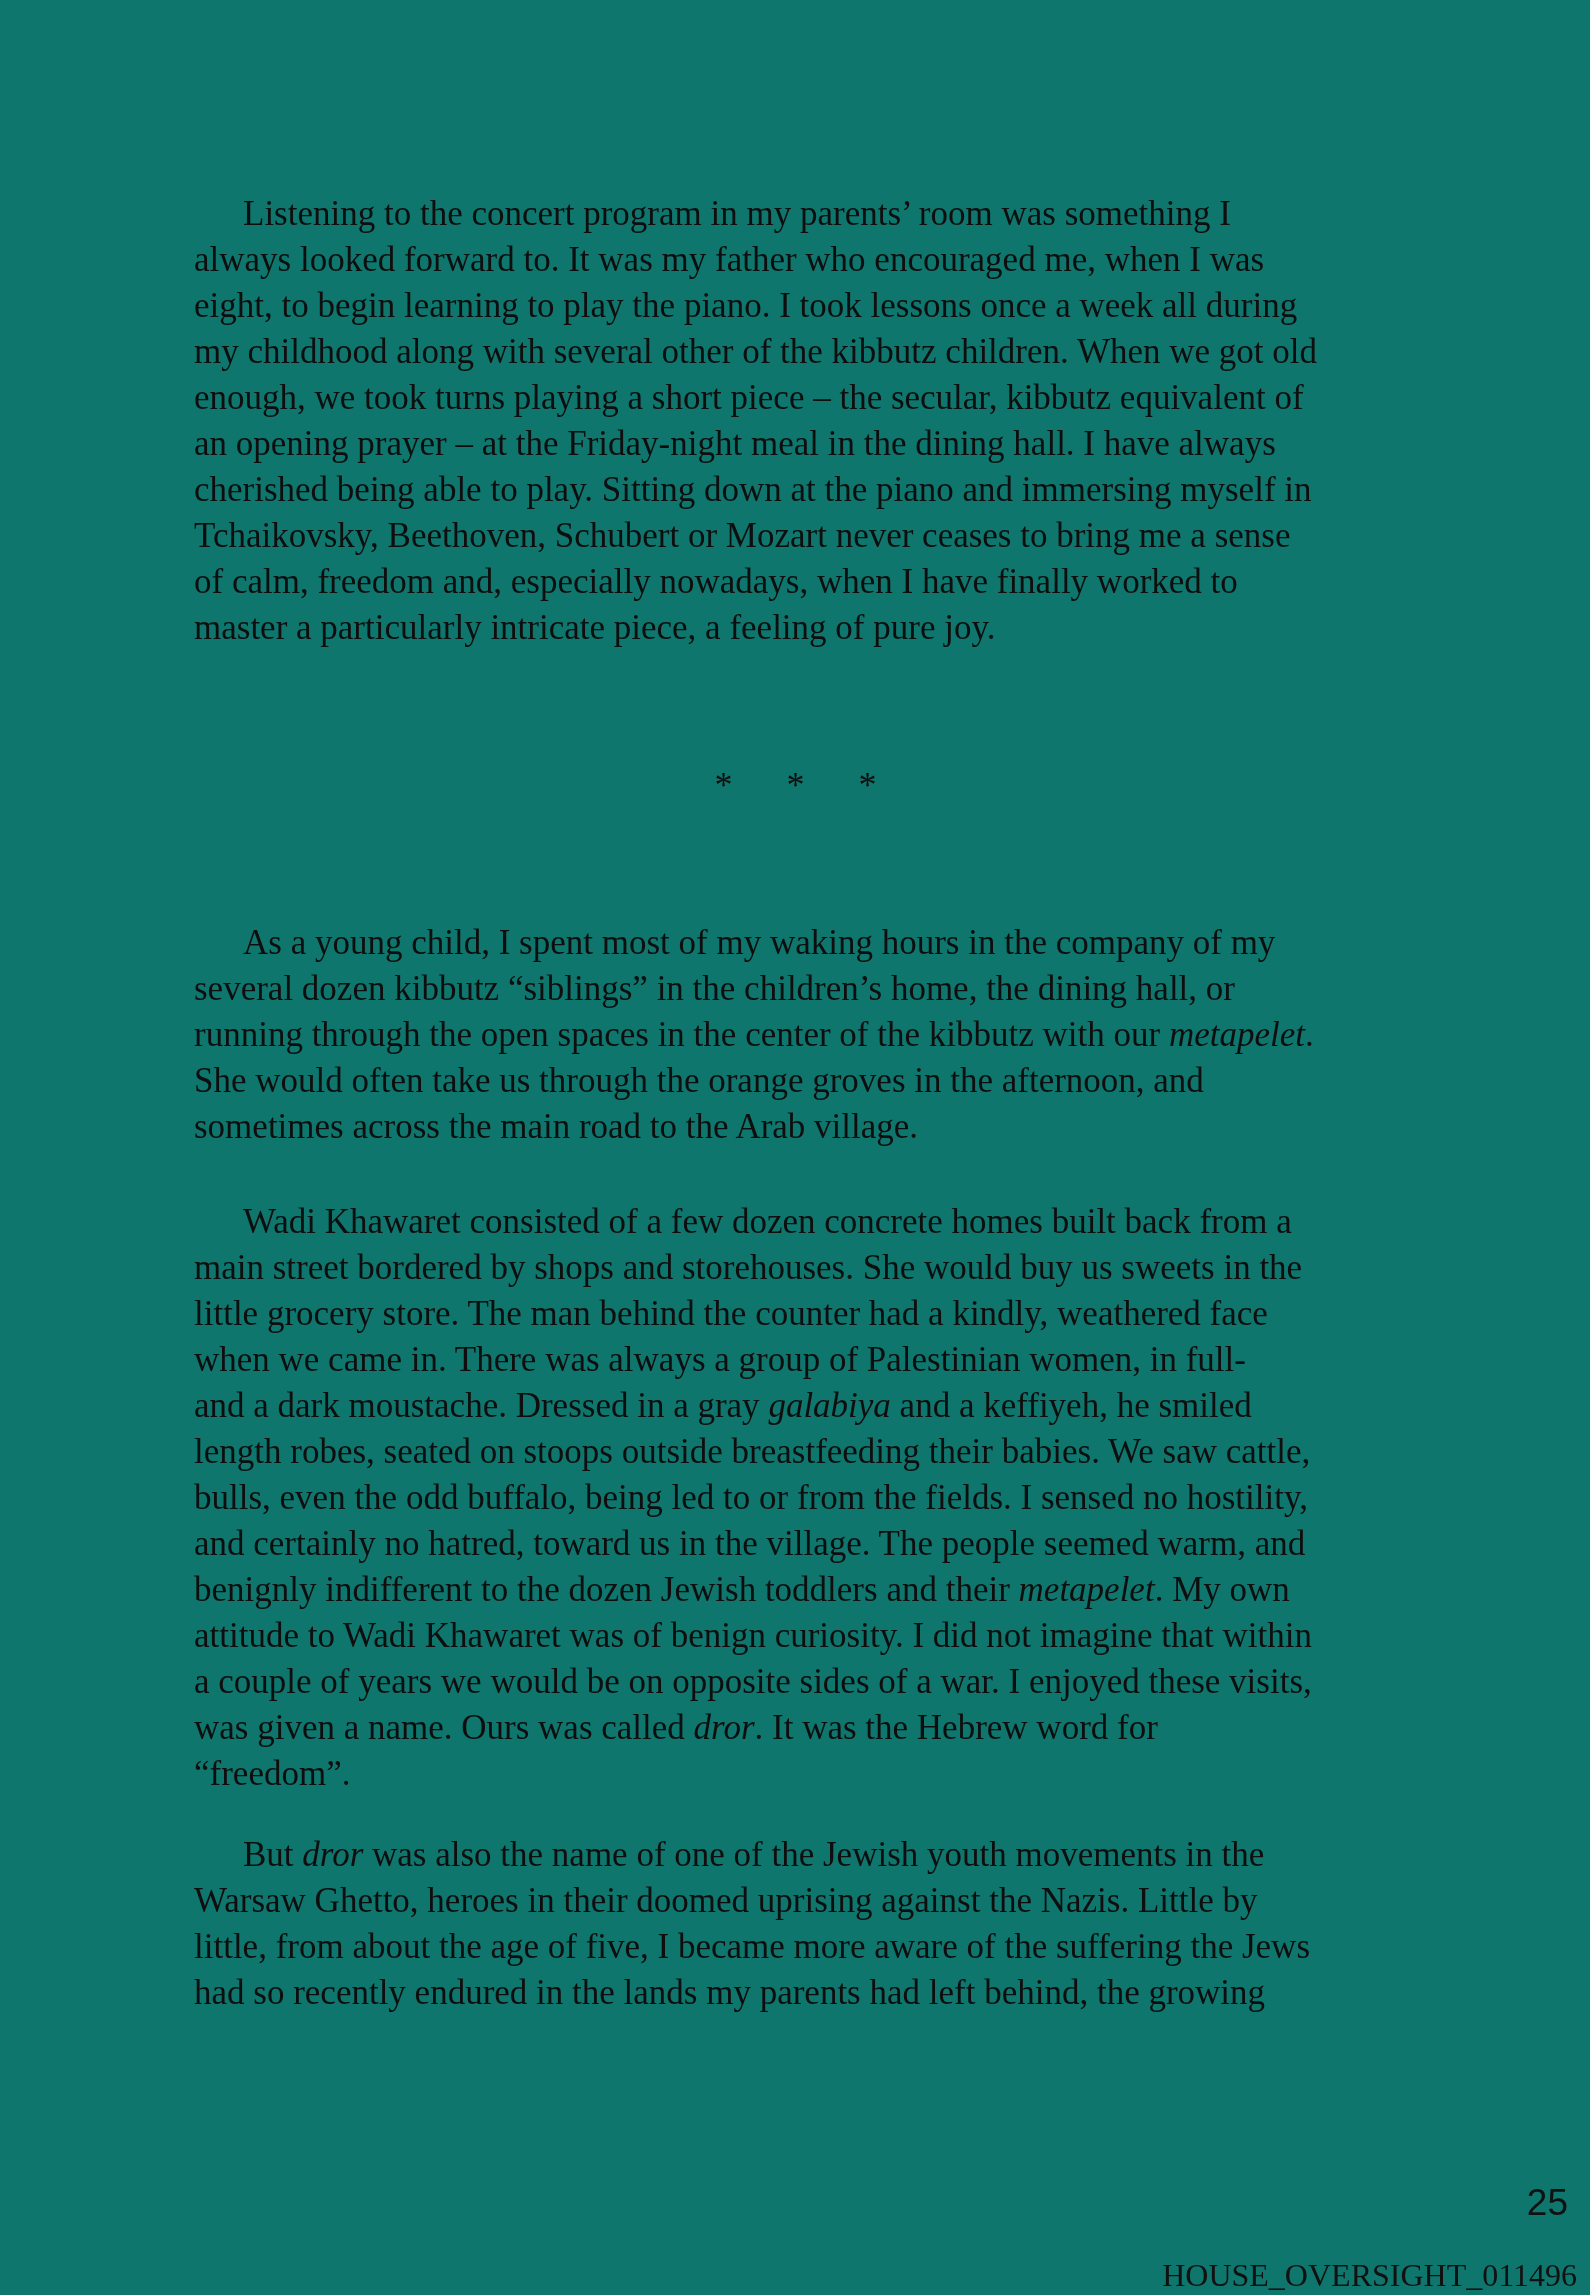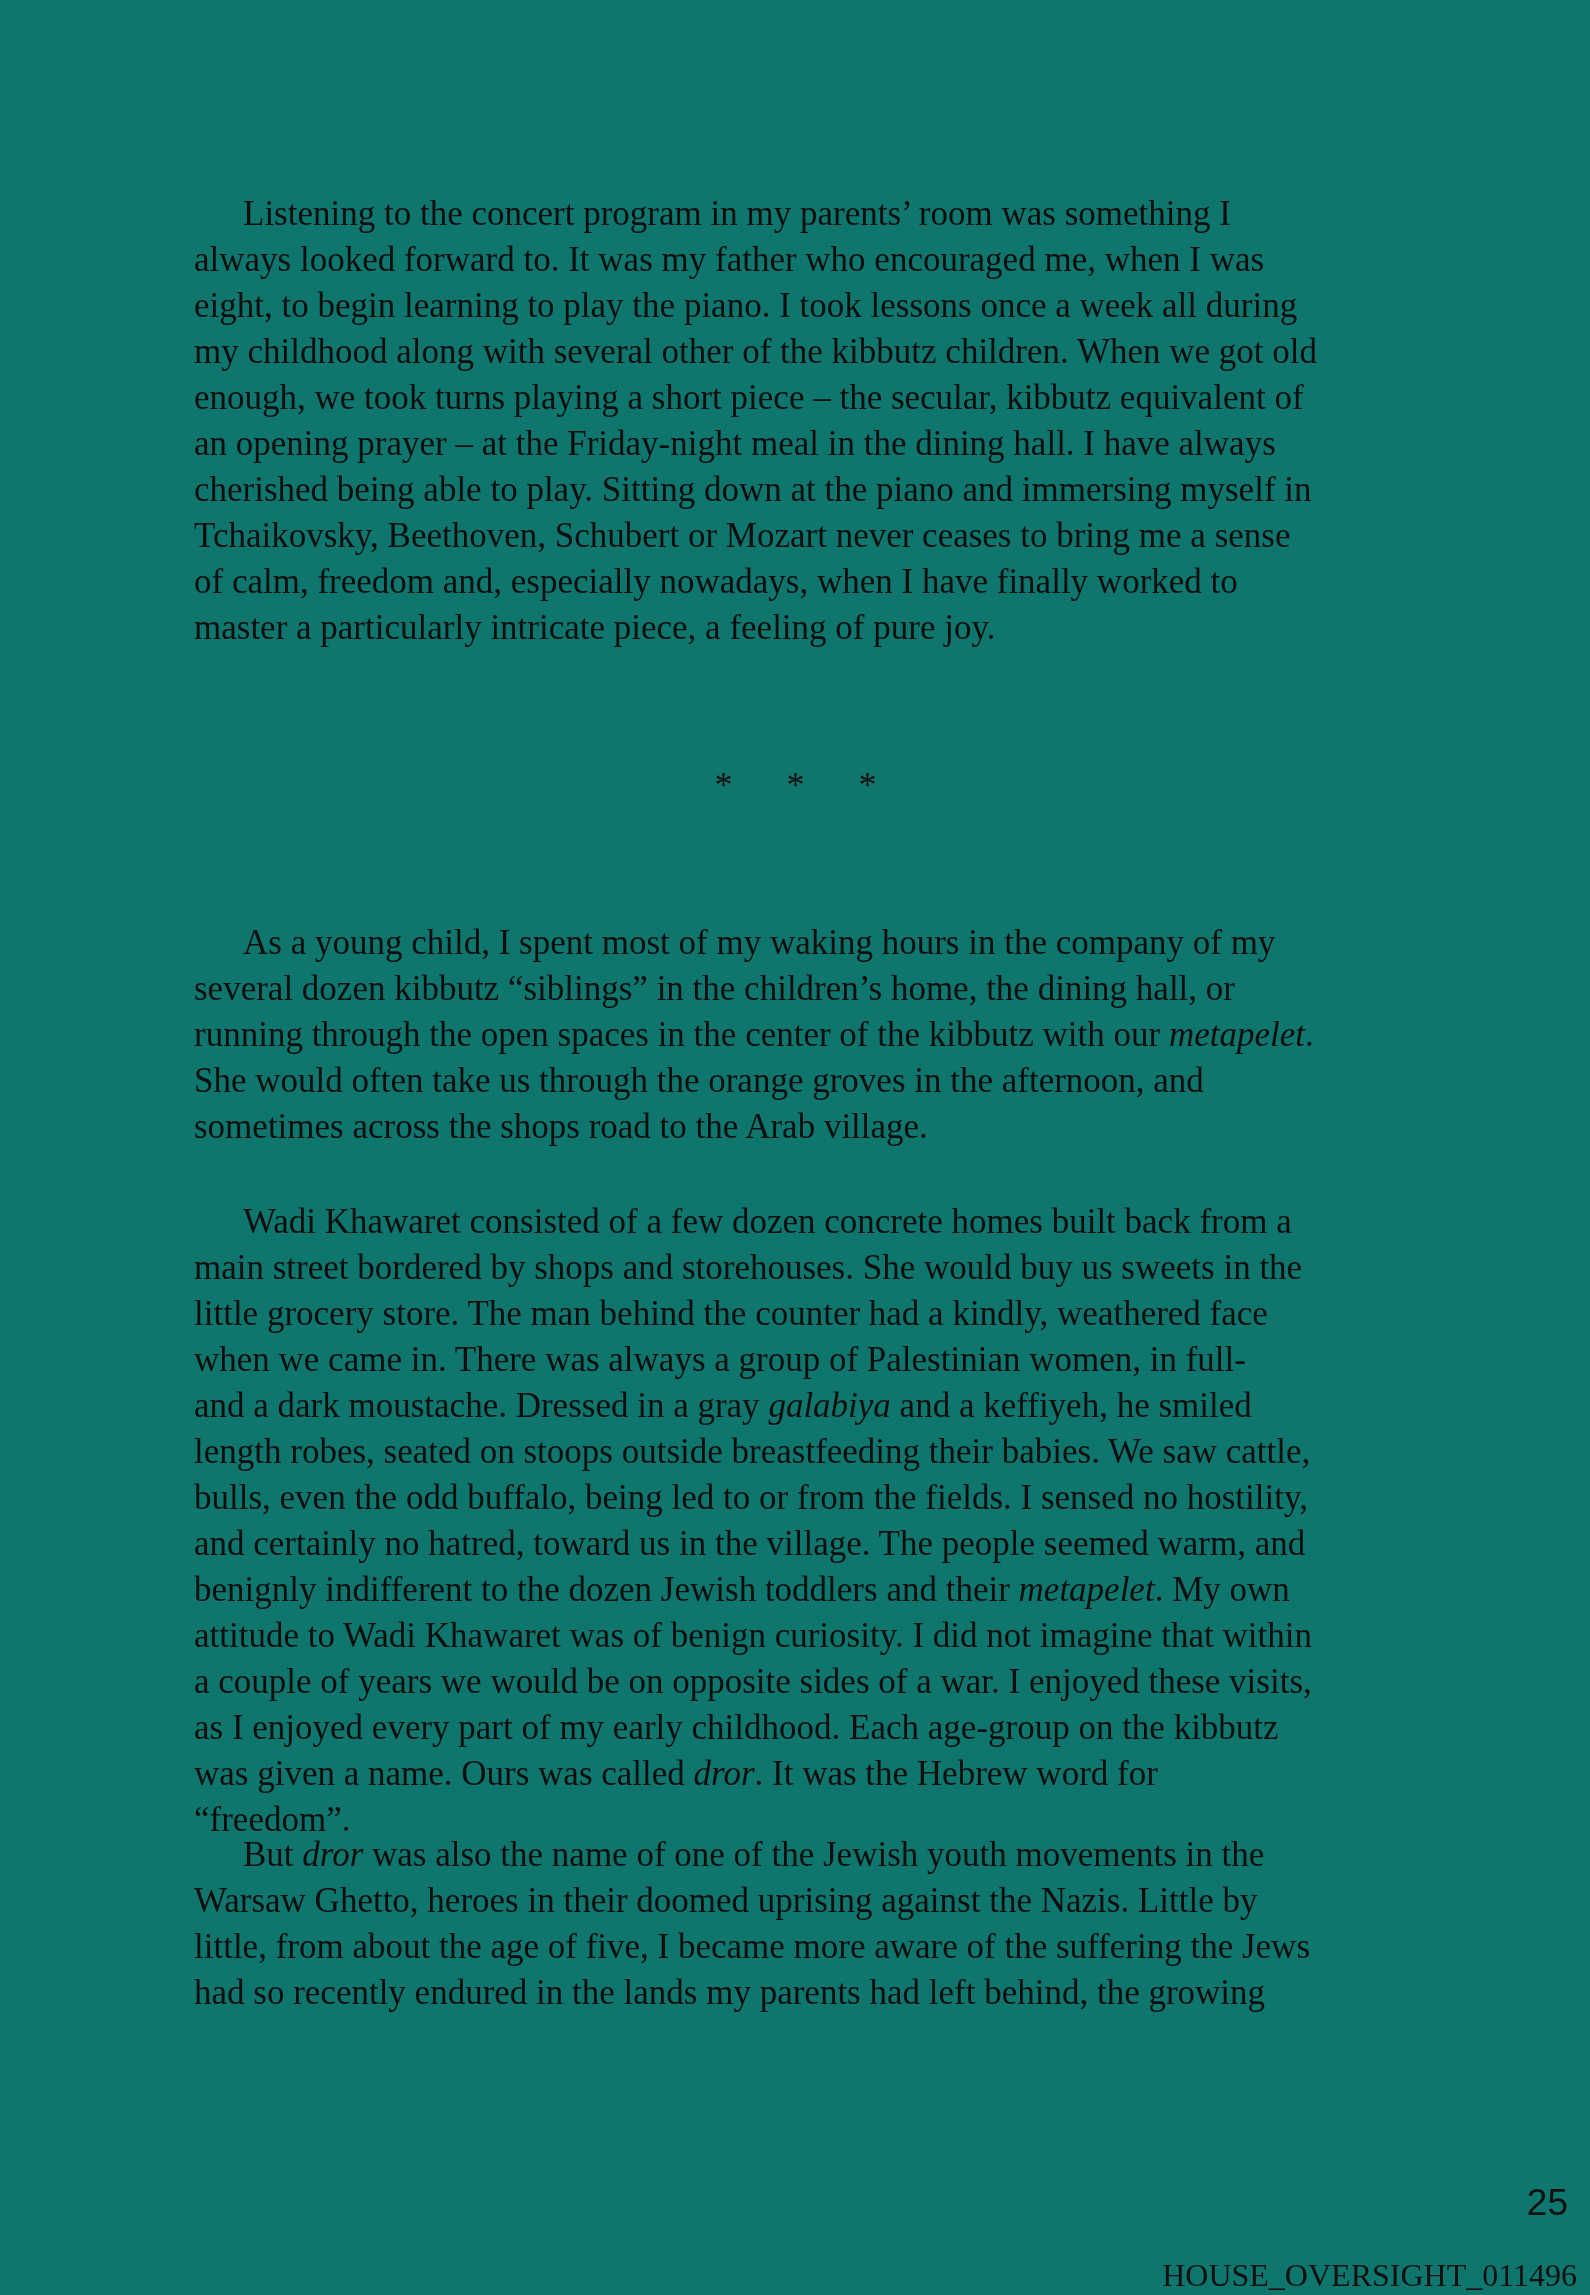--- a/index.html
+++ b/index.html
@@ -75,36 +75,35 @@
       <div class="line">master a particularly intricate piece, a feeling of pure joy.</div>
     </div>
 
   <div class="separator">* * *</div>
 
   <div class="para" id="para-2">
       <div class="line">As a young child, I spent most of my waking hours in the company of my</div>
       <div class="line">several dozen kibbutz “siblings” in the children’s home, the dining hall, or</div>
       <div class="line">running through the open spaces in the center of the kibbutz with our <i>metapelet</i>.</div>
       <div class="line">She would often take us through the orange groves in the afternoon, and</div>
-      <div class="line">sometimes across the shops road to the Arab village.</div>
+      <div class="line">sometimes across the main road to the Arab village.</div>
     </div>
 
   <div class="para" id="para-3">
       <div class="line">Wadi Khawaret consisted of a few dozen concrete homes built back from a</div>
       <div class="line">main street bordered by shops and storehouses. She would buy us sweets in the</div>
       <div class="line">little grocery store. The man behind the counter had a kindly, weathered face</div>
       <div class="line">when we came in. There was always a group of Palestinian women, in full-</div>
       <div class="line">and a dark moustache. Dressed in a gray <i>galabiya</i> and a keffiyeh, he smiled</div>
       <div class="line">length robes, seated on stoops outside breastfeeding their babies. We saw cattle,</div>
       <div class="line">bulls, even the odd buffalo, being led to or from the fields. I sensed no hostility,</div>
       <div class="line">and certainly no hatred, toward us in the village. The people seemed warm, and</div>
       <div class="line">benignly indifferent to the dozen Jewish toddlers and their <i>metapelet</i>. My own</div>
       <div class="line">attitude to Wadi Khawaret was of benign curiosity. I did not imagine that within</div>
       <div class="line">a couple of years we would be on opposite sides of a war. I enjoyed these visits,</div>
-      <div class="line">as I enjoyed every part of my early childhood. Each age-group on the kibbutz</div>
       <div class="line">was given a name. Ours was called <i>dror</i>. It was the Hebrew word for</div>
       <div class="line">“freedom”.</div>
     </div>
 
   <div class="para" id="para-4">
       <div class="line">But <i>dror</i> was also the name of one of the Jewish youth movements in the</div>
       <div class="line">Warsaw Ghetto, heroes in their doomed uprising against the Nazis. Little by</div>
       <div class="line">little, from about the age of five, I became more aware of the suffering the Jews</div>
       <div class="line">had so recently endured in the lands my parents had left behind, the growing</div>
     </div>

